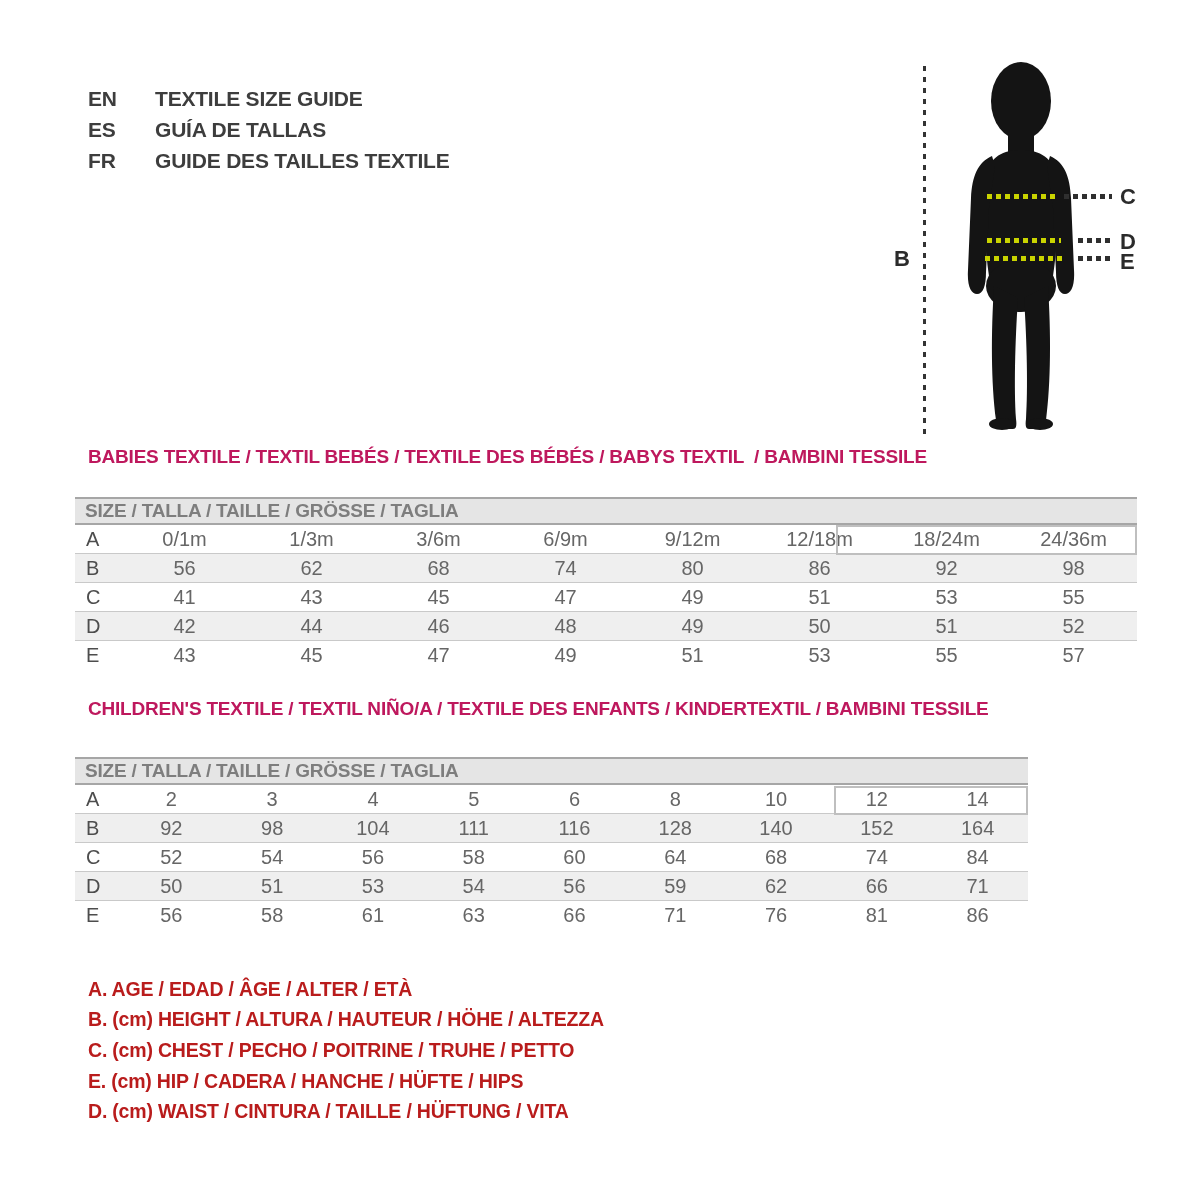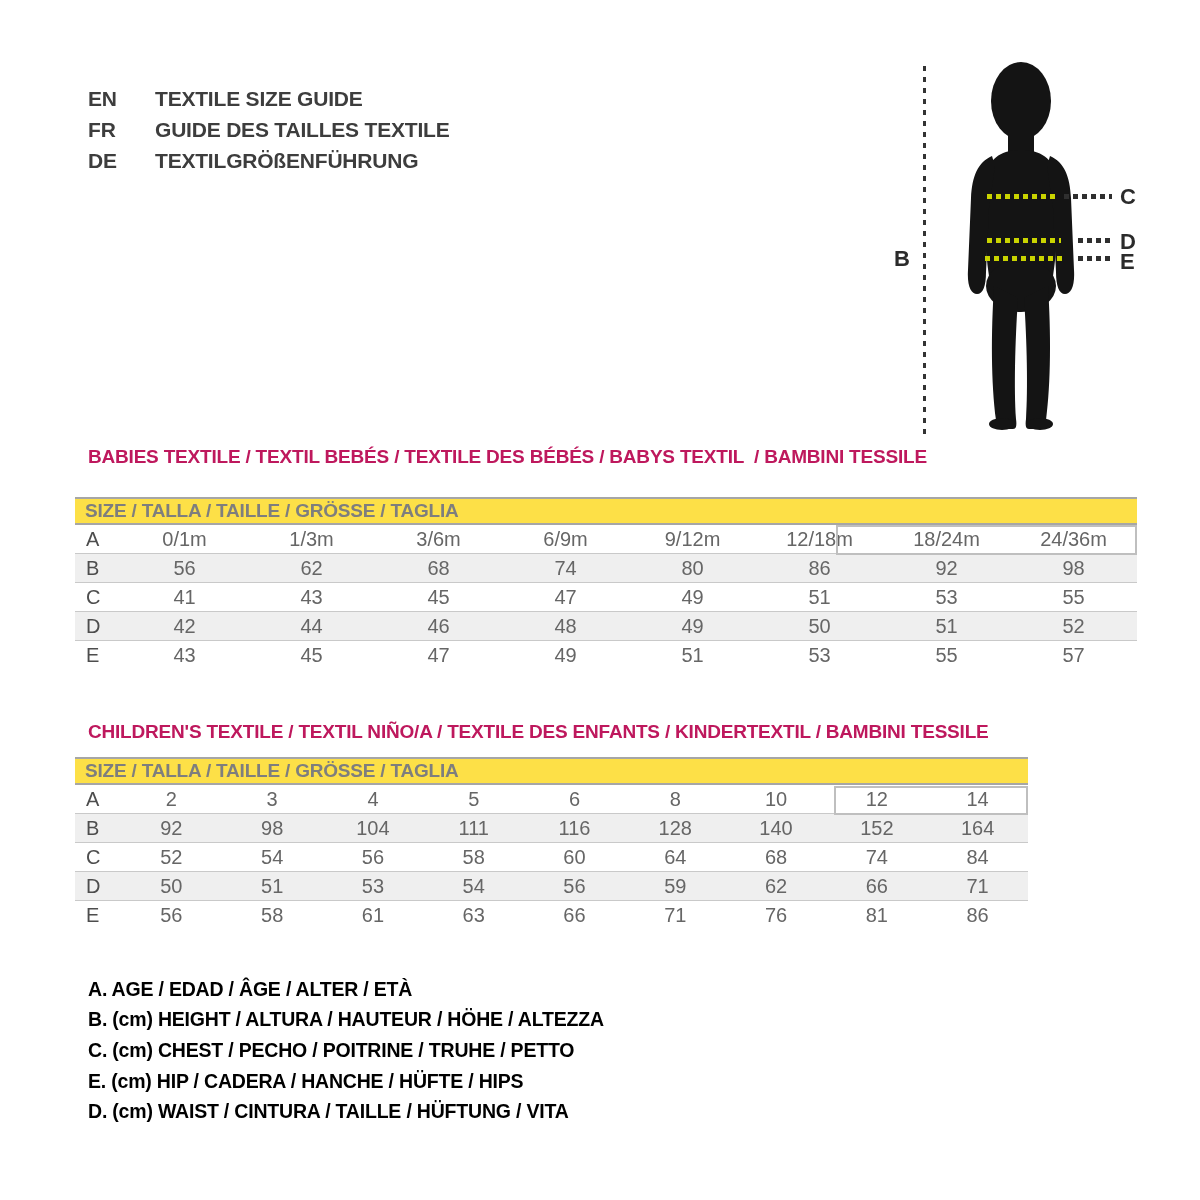--- a/index.html
+++ b/index.html
@@ -20,56 +20,56 @@
     background:repeating-linear-gradient(90deg,#c9d400 0 5px,transparent 5px 9px);}
   .dots-d{position:absolute;height:5px;
     background:repeating-linear-gradient(90deg,#2f2f2f 0 5px,transparent 5px 9px);}
 
   
   .sec-title{position:absolute;left:88px;font-size:19px;font-weight:700;
              color:#be185d;letter-spacing:-0.2px;white-space:pre;}
 
   
   .size-table{position:absolute;}
-  .size-bar{height:28px;background:#fde047;border-top:2px solid #a6a6a6;
+  .size-bar{height:28px;background:#e5e5e5;border-top:2px solid #a6a6a6;
             border-bottom:2px solid #a6a6a6;box-sizing:border-box;display:flex;
             align-items:center;padding-left:10px;font-size:19px;font-weight:700;
             color:#7e7e7e;letter-spacing:-0.2px;}
   .trow{display:grid;height:28px;align-items:center;font-size:20px;color:#666;}
   .trow.alt{background:#efefef;}
   .trow + .trow{border-top:1px solid #c9c9c9;}
   .babies-table .trow{grid-template-columns:46px repeat(8,1fr);}
   .children-table .trow{grid-template-columns:46px repeat(9,1fr);}
   .cell{text-align:center;}
   .cell.label{text-align:left;padding-left:11px;color:#4d4d4d;}
 
   .hl{position:absolute;border:2px solid #bfbfbf;box-sizing:border-box;}
 
   
   .legend{position:absolute;left:88px;top:974px;}
   .legend-row{height:30.6px;display:flex;align-items:center;font-size:19.5px;
-              font-weight:700;color:#000000;letter-spacing:-0.2px;}
+              font-weight:700;color:#b91c1c;letter-spacing:-0.2px;}
 </style>
 </head>
 <body>
 
 <div class="page">
 
   <div class="lang-list">
     <div class="lang-row">
       <span class="code">EN</span>
       <span>TEXTILE SIZE GUIDE</span>
     </div>
     <div class="lang-row">
+      <span class="code">ES</span>
+      <span>GUÍA DE TALLAS</span>
+    </div>
+    <div class="lang-row">
       <span class="code">FR</span>
       <span>GUIDE DES TAILLES TEXTILE</span>
-    </div>
-    <div class="lang-row">
-      <span class="code">DE</span>
-      <span>TEXTILGRÖßENFÜHRUNG</span>
     </div>
   </div>
 
   <div class="fig-b-line"></div>
   <svg style="position:absolute;left:958px;top:58px;" width="130" height="375" viewBox="0 0 130 375">
     <g fill="#141414">
       <ellipse cx="63" cy="43" rx="30" ry="39"></ellipse>
       <rect x="50" y="72" width="26" height="26"></rect>
       <path d="M63,92 C44,92 30,100 28,120 C25,155 27,192 31,218 C34,238 44,246 63,247 C82,246 92,238 95,218 C99,192 101,155 98,120 C96,100 82,92 63,92 Z"></path>
       <ellipse cx="63" cy="228" rx="35" ry="26"></ellipse>
@@ -148,21 +148,21 @@
           <div class="cell">49</div>
           <div class="cell">51</div>
           <div class="cell">53</div>
           <div class="cell">55</div>
           <div class="cell">57</div>
         </div>
       </div>
   </div>
   <div class="hl" style="left:836px;top:525px;width:301px;height:30px;"></div>
 
-  <div class="sec-title" style="top:721px;">CHILDREN'S TEXTILE / TEXTIL NIÑO/A / TEXTILE DES ENFANTS / KINDERTEXTIL / BAMBINI TESSILE</div>
+  <div class="sec-title" style="top:698px;">CHILDREN'S TEXTILE / TEXTIL NIÑO/A / TEXTILE DES ENFANTS / KINDERTEXTIL / BAMBINI TESSILE</div>
   <div class="size-table children-table" style="left:75px;top:757px;width:953px;">
     <div class="size-bar">SIZE / TALLA / TAILLE / GRÖSSE / TAGLIA</div>
     <div>
         <div class="trow">
           <div class="cell label">A</div>
           <div class="cell">2</div>
           <div class="cell">3</div>
           <div class="cell">4</div>
           <div class="cell">5</div>
           <div class="cell">6</div>

